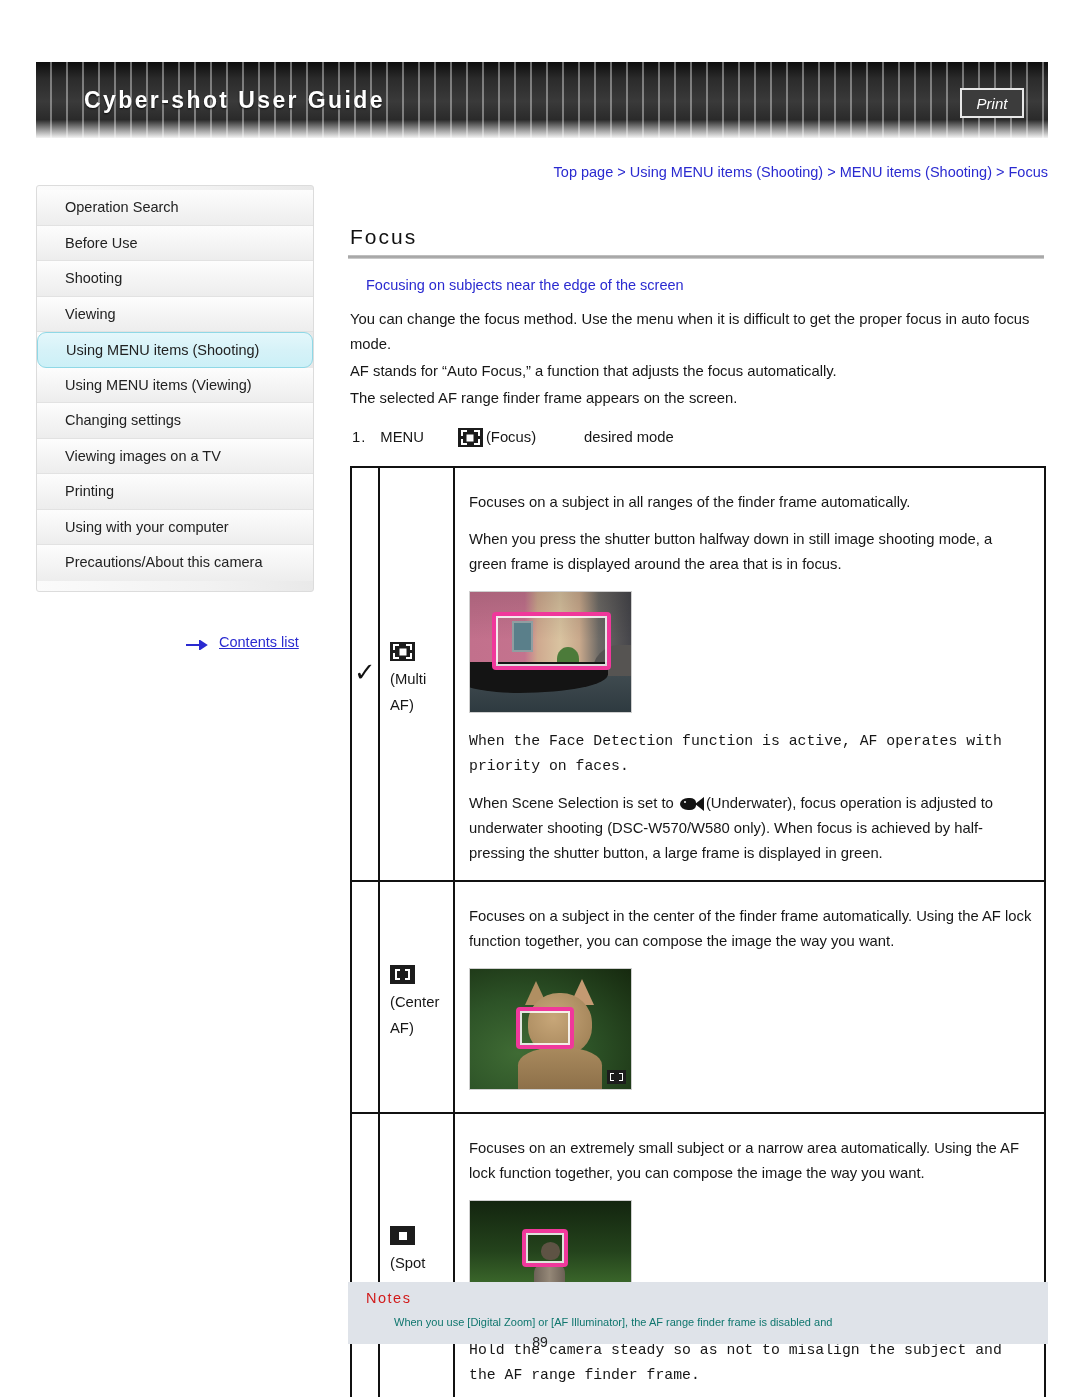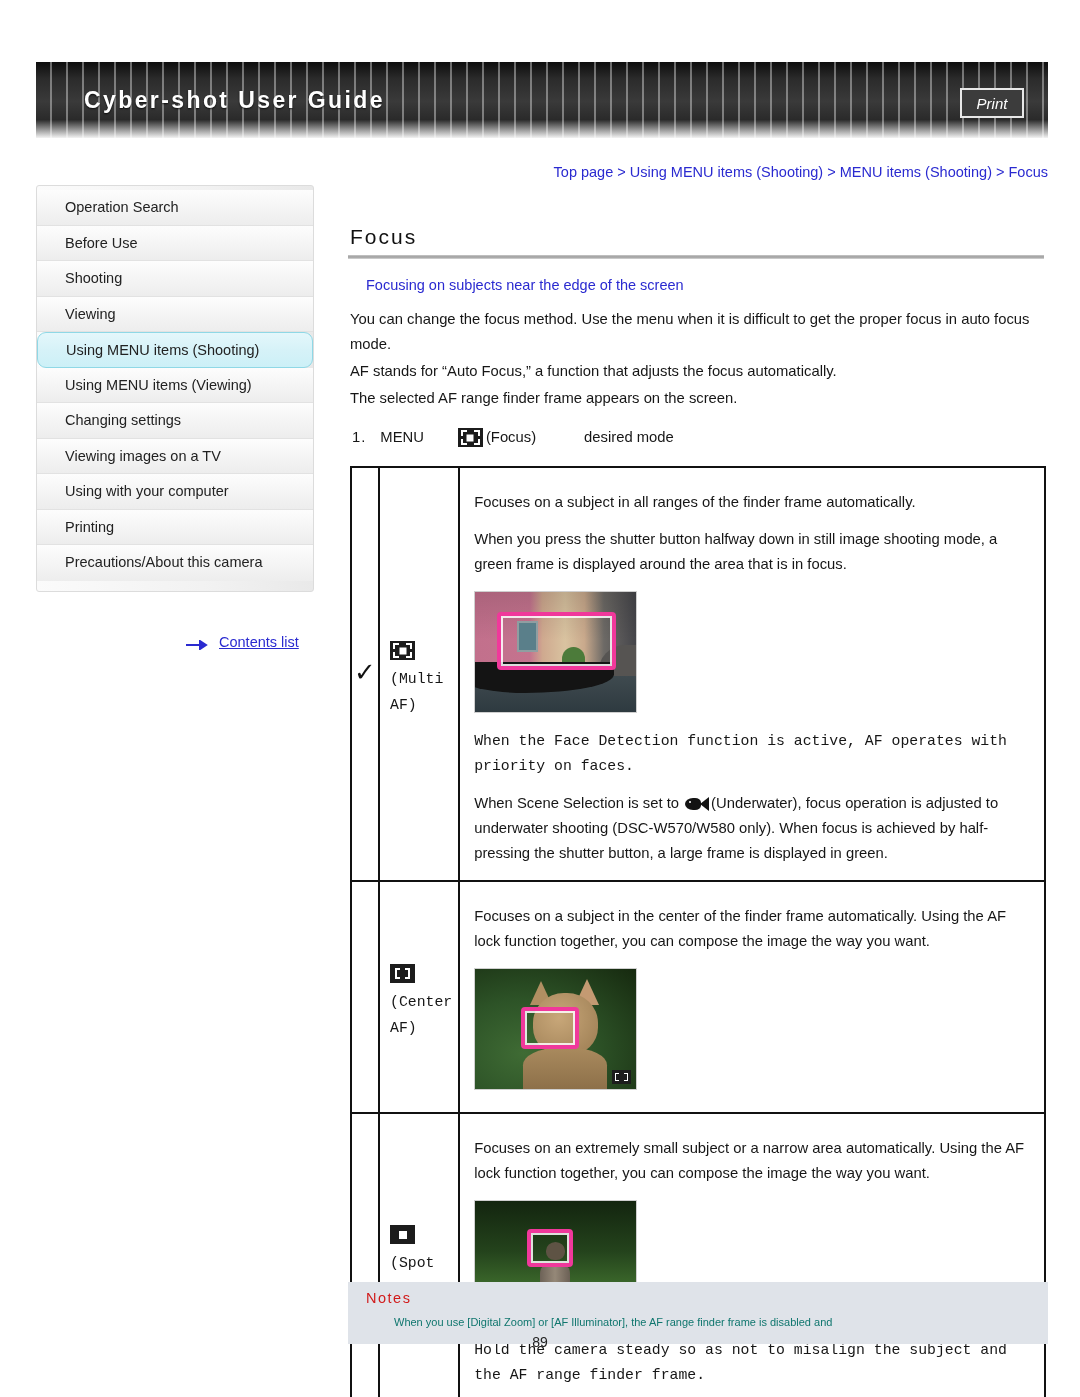--- a/index.html
+++ b/index.html
@@ -145,21 +145,21 @@
   
   .af-table {
     border-collapse: collapse; width: 696px; margin: 6px 0 0 2px;
     border: 2px solid #111;
   }
   .af-table td {
     border: 2px solid #111; vertical-align: middle;
     font-size: 14.8px; line-height: 25px; color: #161616;
   }
   .col-check { width: 28px; text-align: center; }
-  .col-mode  { width: 75px; padding: 6px 6px 0 10px; font-family: Liberation Mono, monospace; }
+  .col-mode  { width: 75px; padding: 6px 6px 0 10px; }
   .col-desc  { padding: 10px 10px 12px 14px; vertical-align: top; }
   .mode-label { margin-top: 4px; font-size: 14.8px; line-height: 22px; }
   .desc-p { margin: 12px 0 2px 0; }
   .desc-gap { margin-top: 16px; font-family: Liberation Mono, monospace; }
 
   
   .thumb {
     width: 163px; height: 122px; margin: 14px 0 10px 0;
     position: relative; overflow: hidden; border: 1px solid #cfcfcf;
   }
@@ -272,22 +272,22 @@
 
   <div class="sidebar">
     <div class="nav-item">Operation Search</div>
     <div class="nav-item">Before Use</div>
     <div class="nav-item">Shooting</div>
     <div class="nav-item">Viewing</div>
     <div class="nav-item active">Using MENU items (Shooting)</div>
     <div class="nav-item">Using MENU items (Viewing)</div>
     <div class="nav-item">Changing settings</div>
     <div class="nav-item">Viewing images on a TV</div>
+    <div class="nav-item">Printing</div>
     <div class="nav-item">Using with your computer</div>
-    <div class="nav-item">Printing</div>
     <div class="nav-item">Precautions/About this camera</div>
   </div>
 
   <div class="contents-link">
     <span class="arrow-icon">
       <svg width="26" height="10" viewBox="0 0 26 10">
           <path d="M0 5 H18 M14 1 L20 5 L14 9 Z" stroke="#2a2ad0" stroke-width="2" fill="#2a2ad0"></path>
         </svg>
     </span>
     <span>Contents list</span>

